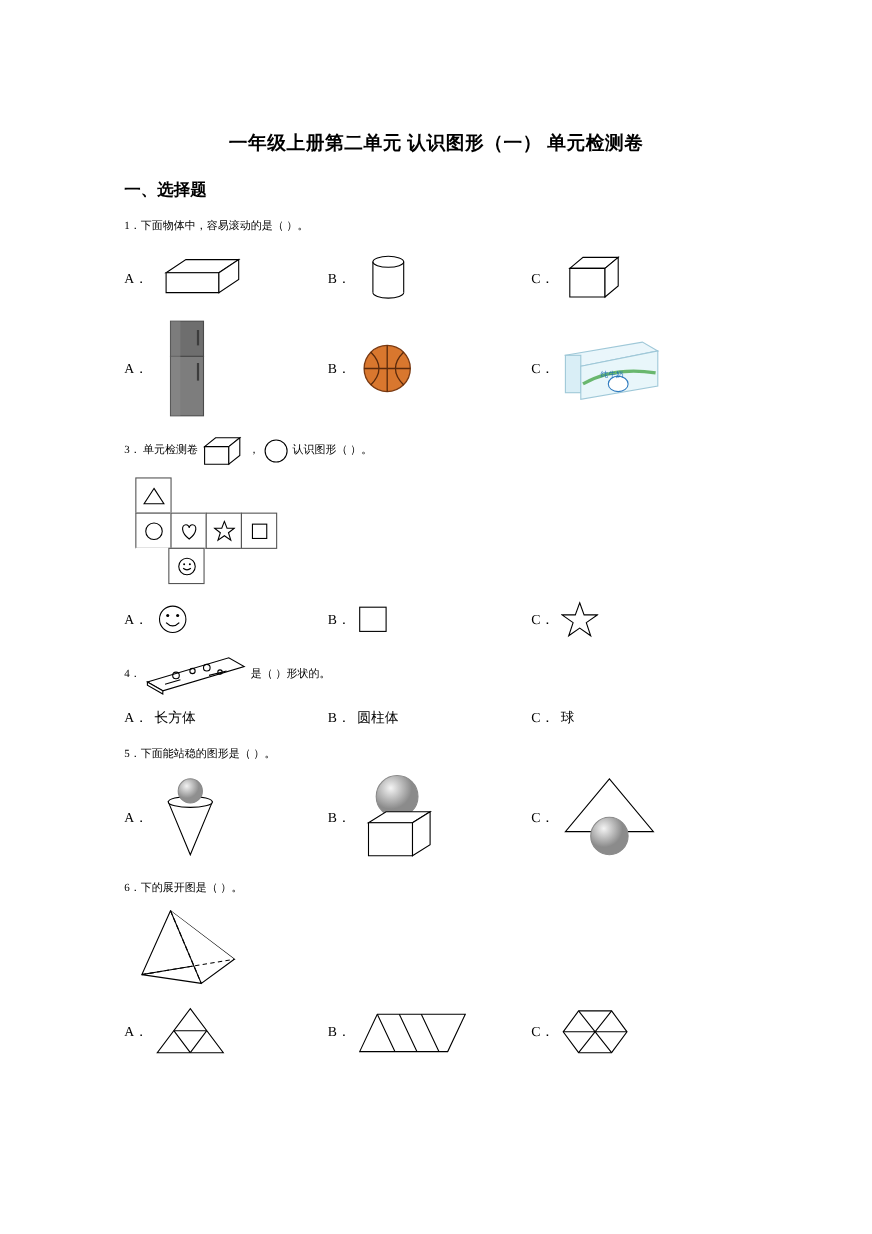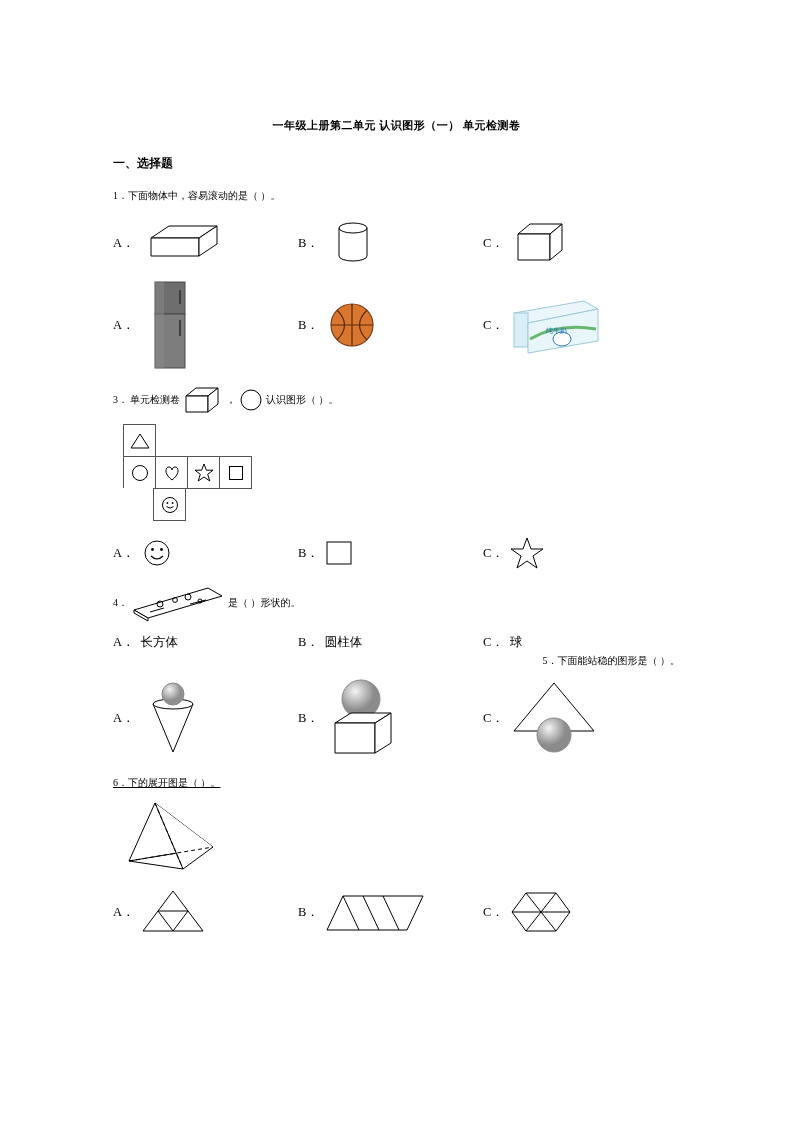--- a/index.html
+++ b/index.html
@@ -17,27 +17,27 @@
   }
   .page {
     position: relative;
     width: 793px;
     height: 1122px;
     box-sizing: border-box;
     padding: 0 113px;
   }
   .title {
     text-align: center;
-    font-size: 11px;
+    font-size: 17px;
     font-weight: bold;
     margin-top: 118px;
     letter-spacing: 0.5px;
   }
   .section-head {
-    font-size: 12px;
+    font-size: 15px;
     font-weight: bold;
     margin-top: 22px;
   }
   .q {
     font-size: 10px;
     margin-top: 16px;
     line-height: 1.6;
   }
   .q-inline {
     display: flex;
@@ -276,21 +276,21 @@
     <div class="opt w2">
       <span class="lab">B．</span>
       <span>圆柱体</span>
     </div>
     <div class="opt w3">
       <span class="lab">C．</span>
       <span>球</span>
     </div>
   </div>
 
-  <div class="q" style="margin-top:2px;text-align:right;">
+  <div class="q" style="margin-top:17px;">
     <span>5．</span><span>下面能站稳的图形是（    ）。</span>
   </div>
   <div class="opts" style="margin-top:8px; align-items:center;">
     <div class="opt w1">
       <span class="lab">A．</span>
       <span class="art">
         <svg width="64" height="80" viewBox="0 0 64 80">
           <defs>
               <radialGradient id="g1" cx="35%" cy="30%">
                 <stop offset="0%" stop-color="#f2f2f2"></stop>
@@ -330,21 +330,21 @@
                 <stop offset="100%" stop-color="#8b8b8b"></stop>
               </radialGradient>
             </defs>
           <polygon points="44,6 84,54 4,54" fill="#fff" stroke="#000"></polygon>
           <circle cx="44" cy="58" r="17" fill="url(#g3)" stroke="#8a8a8a"></circle>
         </svg>
       </span>
     </div>
   </div>
 
-  <div class="q" style="text-decoration:underline;">
+  <div class="q" style="">
     <span>6．</span><span>下的展开图是（    ）。</span>
   </div>
   <div style="margin-top:8px; margin-left:12px;">
     <span class="art">
       <svg width="96" height="76" viewBox="0 0 96 76">
         <polygon points="30,4 4,62 88,48" fill="#fff" stroke="#000"></polygon>
         <path d="M30,4 L58,70 L88,48" fill="#fff" stroke="#000"></path>
         <path d="M4,62 L58,70" stroke="#000"></path>
         <path d="M30,4 L58,70" stroke="#000" stroke-dasharray="4,3"></path>
         <path d="M4,62 L88,48" stroke="#000" stroke-dasharray="4,3"></path>

